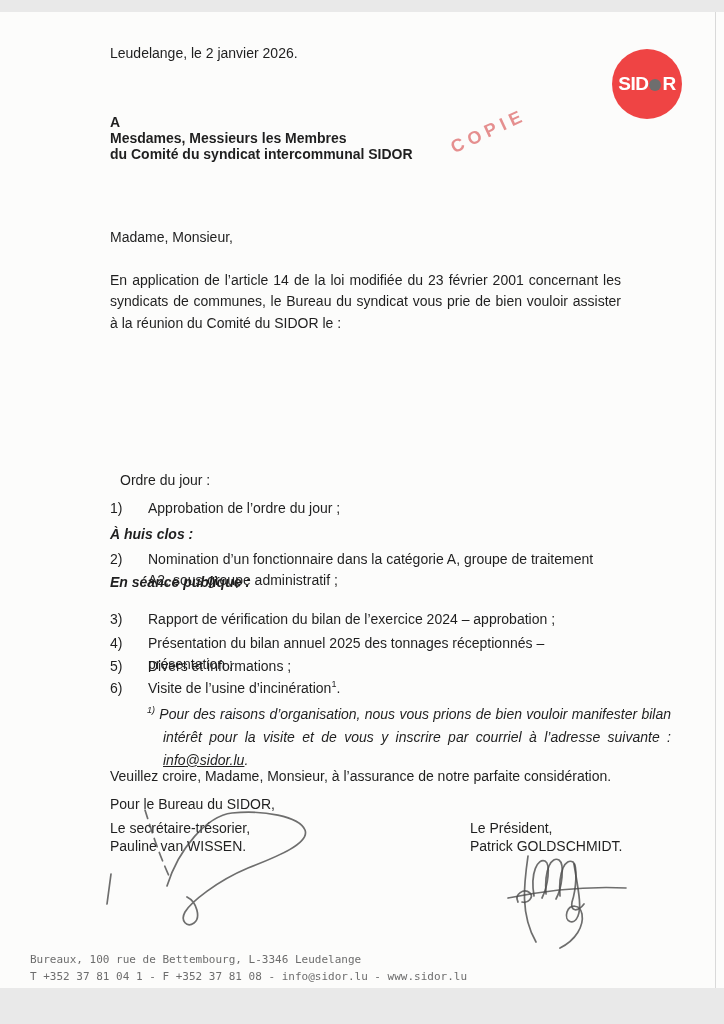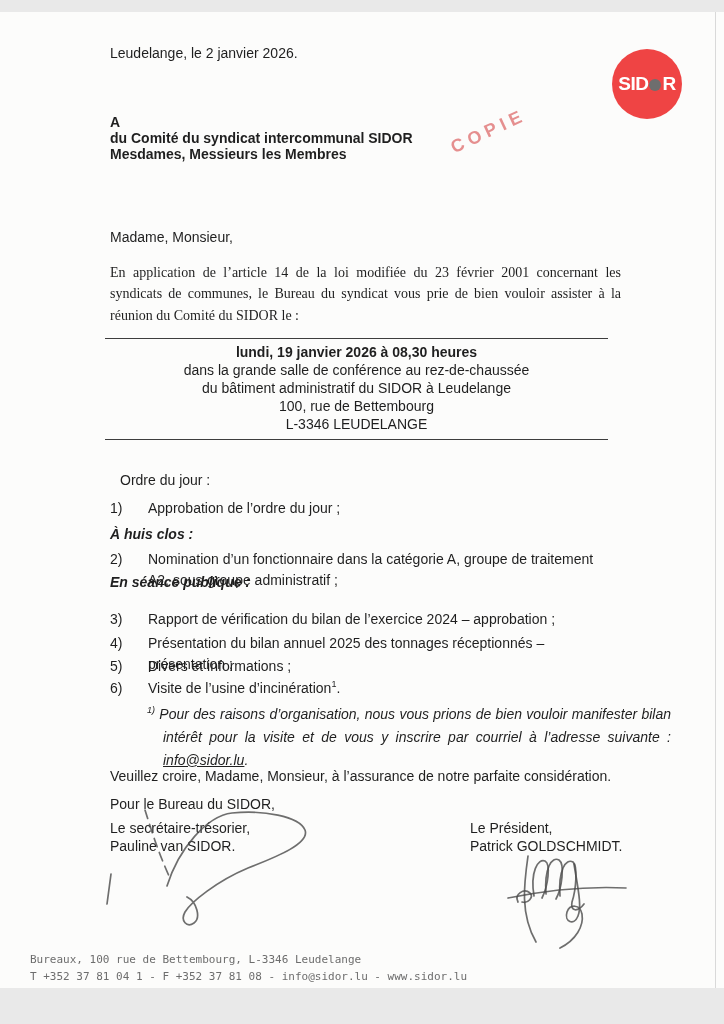--- a/index.html
+++ b/index.html
@@ -41,21 +41,21 @@
     transform-origin:left center;
     color:#e27d7d;
     font-size:18px; font-weight:700; letter-spacing:5px;
     opacity:0.85;
   }
 
   .recipient { left:110px; top:102px; font-size:14px; line-height:16px; font-weight:700; }
 
   .salutation { left:110px; top:215px; }
 
-  .intro { left:110px; top:250px; width:511px; text-align:justify; line-height:21.3px;font-family:Liberation Serif, serif; }
+  .intro { left:110px; top:258px; width:511px; text-align:justify; line-height:21.3px; }
 
   .meeting {
     left:105px; top:326px; width:503px;
     border-top:1px solid #3d3d3d;
     border-bottom:1px solid #3d3d3d;
     text-align:center;
     padding:4px 0 6px 0;
     font-size:14px; line-height:18px;
   }
 
@@ -109,35 +109,28 @@
         <span>SID</span>
         <span class="logo-dot"></span>
         <span>R</span>
       </span>
   </div>
 
   <div class="abs copie">COPIE</div>
 
   <div class="abs recipient">
     <div>A</div>
+    <div>Mesdames, Messieurs les Membres</div>
     <div>du Comité du syndicat intercommunal SIDOR</div>
-    <div>Mesdames, Messieurs les Membres</div>
   </div>
 
   <div class="abs txt salutation">Madame, Monsieur,</div>
 
   <div class="abs txt intro">En application de l’article 14 de la loi modifiée du 23 février 2001 concernant les syndicats de communes, le Bureau du syndicat vous prie de bien vouloir assister à la réunion du Comité du SIDOR le :</div>
 
-  <div class="abs meeting">
-    <div class="bold">lundi, 19 janvier 2026 à 08,30 heures</div>
-    <div>dans la grande salle de conférence au rez-de-chaussée</div>
-    <div>du bâtiment administratif du SIDOR à Leudelange</div>
-    <div>100, rue de Bettembourg</div>
-    <div>L-3346 LEUDELANGE</div>
-  </div>
 
   <div class="abs txt agenda-title">Ordre du jour :</div>
 
   <div class="abs txt agenda-row" style="top:486px">
     <span class="num">1)</span>
     <span class="itext">Approbation de l’ordre du jour ;</span>
   </div>
 
   <div class="abs agenda-heading" style="top:512px">À huis clos :</div>
 
@@ -168,21 +161,21 @@
     <span class="itext"><span>Visite de l’usine d’incinération</span><sup>1</sup><span>.</span></span>
   </div>
 
   <div class="abs footnote"><span class="fn-marker">1)</span><span> Pour des raisons d’organisation, nous vous prions de bien vouloir manifester bilan intérêt pour la visite et de vous y inscrire par courriel à l’adresse suivante : </span><span class="fn-email">info@sidor.lu</span><span>.</span></div>
 
   <div class="abs txt closing">Veuillez croire, Madame, Monsieur, à l’assurance de notre parfaite considération.</div>
   <div class="abs txt bureau">Pour le Bureau du SIDOR,</div>
 
   <div class="abs sig-block sig-left">
     <div>Le secrétaire-trésorier,</div>
-    <div>Pauline van SIDOR.</div>
+    <div>Pauline van WISSEN.</div>
   </div>
 
   <div class="abs sig-block sig-right">
     <div>Le Président,</div>
     <div>Patrick GOLDSCHMIDT.</div>
   </div>
 
   <svg class="abs signature-svg" style="left:95px; top:792px;" width="225" height="152" viewBox="0 0 225 152">
     <path d="M50,6 C 56,25 62,45 74,72" stroke-dasharray="9 6"></path>
     <path d="M72,82 C 84,44 112,12 137,9 C 168,6 204,12 210,26 C 215,39 184,52 153,64 C 122,77 96,98 90,108 C 85,117 92,124 99,119 C 106,114 102,98 92,93"></path>

